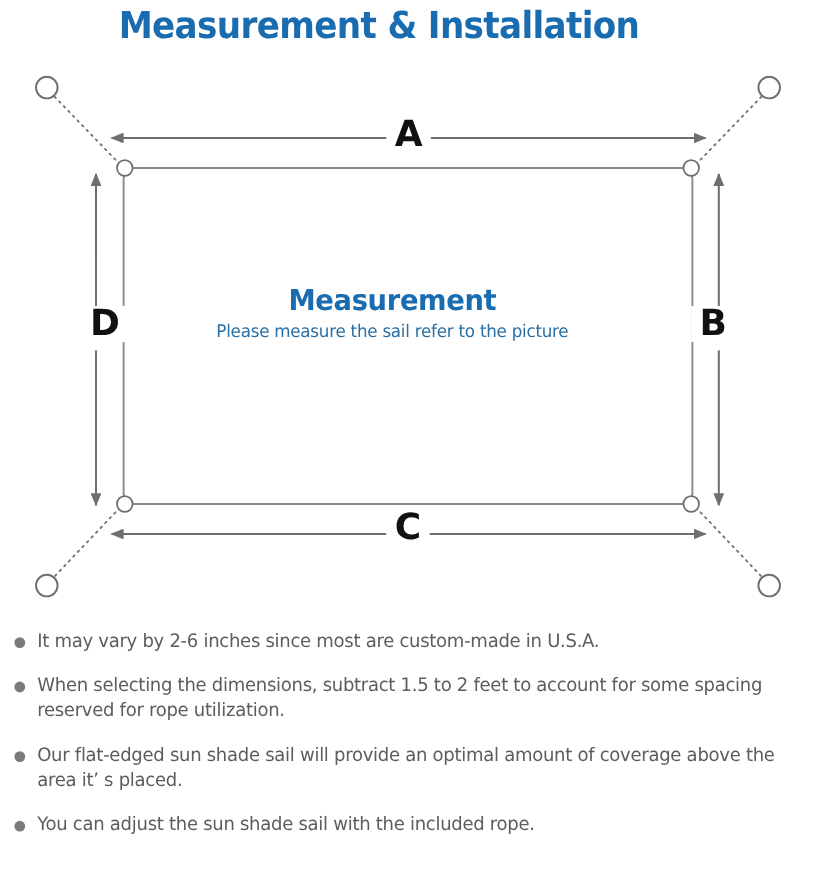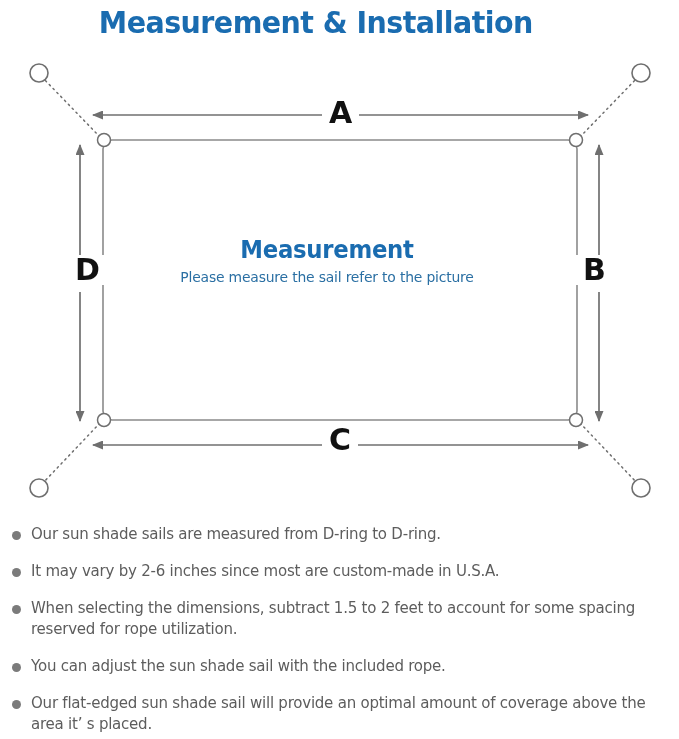--- a/index.html
+++ b/index.html
@@ -197,38 +197,34 @@
   <div class="dim-letter" id="dim-d">D</div>
 
   <div id="sail-label">
     <span id="sail-label-title">Measurement</span>
     <span id="sail-label-sub">Please measure the sail refer to the picture</span>
   </div>
 </div>
 
 <div id="notes">
 
-  <div class="note-item">
-    <span class="note-bullet"></span>
-    <span class="note-text">Our sun shade sails are measured from D-ring to D-ring.</span>
-  </div>
 
   <div class="note-item">
     <span class="note-bullet"></span>
     <span class="note-text">It may vary by 2-6 inches since most are custom-made in U.S.A.</span>
   </div>
 
   <div class="note-item">
     <span class="note-bullet"></span>
     <span class="note-text">When selecting the dimensions, subtract 1.5 to 2 feet to account for some spacing reserved for rope utilization.</span>
   </div>
 
   <div class="note-item">
     <span class="note-bullet"></span>
+    <span class="note-text">Our flat-edged sun shade sail will provide an optimal amount of coverage above the area it’  s placed.</span>
+  </div>
+
+  <div class="note-item">
+    <span class="note-bullet"></span>
     <span class="note-text">You can adjust the sun shade sail with the included rope.</span>
   </div>
 
-  <div class="note-item">
-    <span class="note-bullet"></span>
-    <span class="note-text">Our flat-edged sun shade sail will provide an optimal amount of coverage above the area it’  s placed.</span>
-  </div>
-
 </div>
 
 </body></html>

